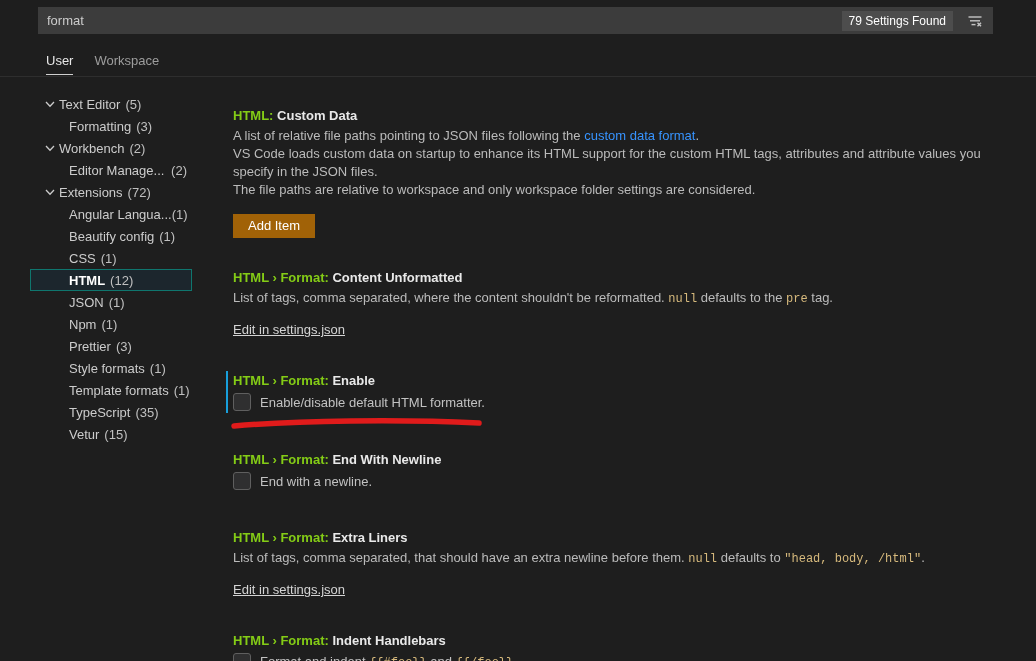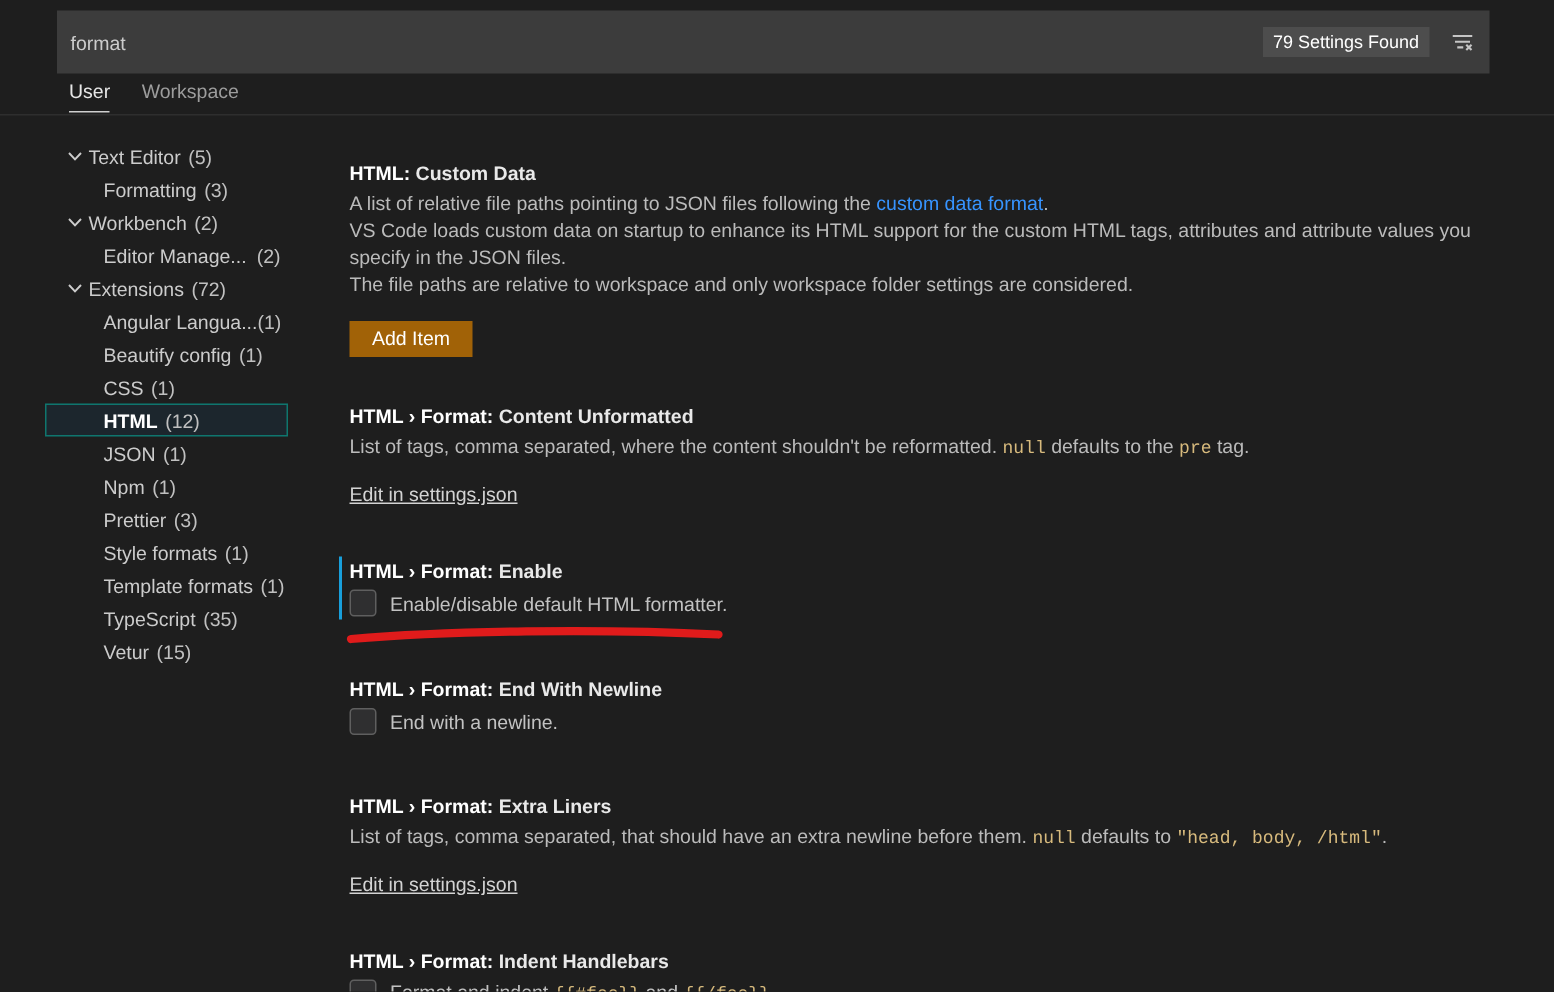--- a/index.html
+++ b/index.html
@@ -7,21 +7,21 @@
   body {
     position:relative;
     background:#1e1e1e;
     overflow:hidden;
     font-family:"Liberation Sans", sans-serif;
     -webkit-font-smoothing:antialiased;
   }
 
   
   .searchbar {
-    position:absolute; left:38px; top:7px; width:955px; height:42px;
+    position:absolute; left:38px; top:7px; width:955px; height:27px;
     background:#3c3c3c; display:flex; align-items:center;
     padding:0 8px 0 9px;
   }
   .search-value { flex:1; color:#cccccc; font-size:13px; }
   .results-badge {
     background:#4d4d4d; color:#ffffff; font-size:12px;
     padding:3px 7px; margin-right:12px; white-space:nowrap;
   }
   .filter-btn { width:20px; height:20px; display:flex; align-items:center; justify-content:center; cursor:pointer; }
 
@@ -39,21 +39,21 @@
   .tree-row .lbl { white-space:nowrap; }
   .tree-row .count { margin-left:5px; color:#c0c0c0; white-space:nowrap; }
   .tree-row.count-pushed .count { margin-left:auto; margin-right:4px; }
   .tree-row.selected { border:1px solid #0f766e; background:rgba(17,119,187,0.10); }
   .tree-row.selected .lbl { color:#ffffff; font-weight:bold; }
 
   
   .main { position:absolute; left:233px; top:77px; width:784px; font-size:13px; color:#bbbbbb; }
   .setting { position:relative; }
   .setting-title { line-height:18px; font-size:13px; }
-  .setting-title .cat { color:#ffffff; font-weight:600;margin-top:40px; }
+  .setting-title .cat { color:#84cc16; font-weight:600;margin-top:40px; }
   .setting-title .name { color:#e9e9e9; font-weight:700; }
   .desc { line-height:18px; margin-top:2px; color:#bbbbbb; }
   .code {
     font-family:"Liberation Mono", monospace;
     font-size:12px; color:#d7ba7d;
   }
   .link-blue { color:#3794ff; text-decoration:none; cursor:pointer; }
   .json-link {
     display:inline-block; margin-top:13px; color:#d4d4d4;
     text-decoration:underline; cursor:pointer; line-height:18px;

